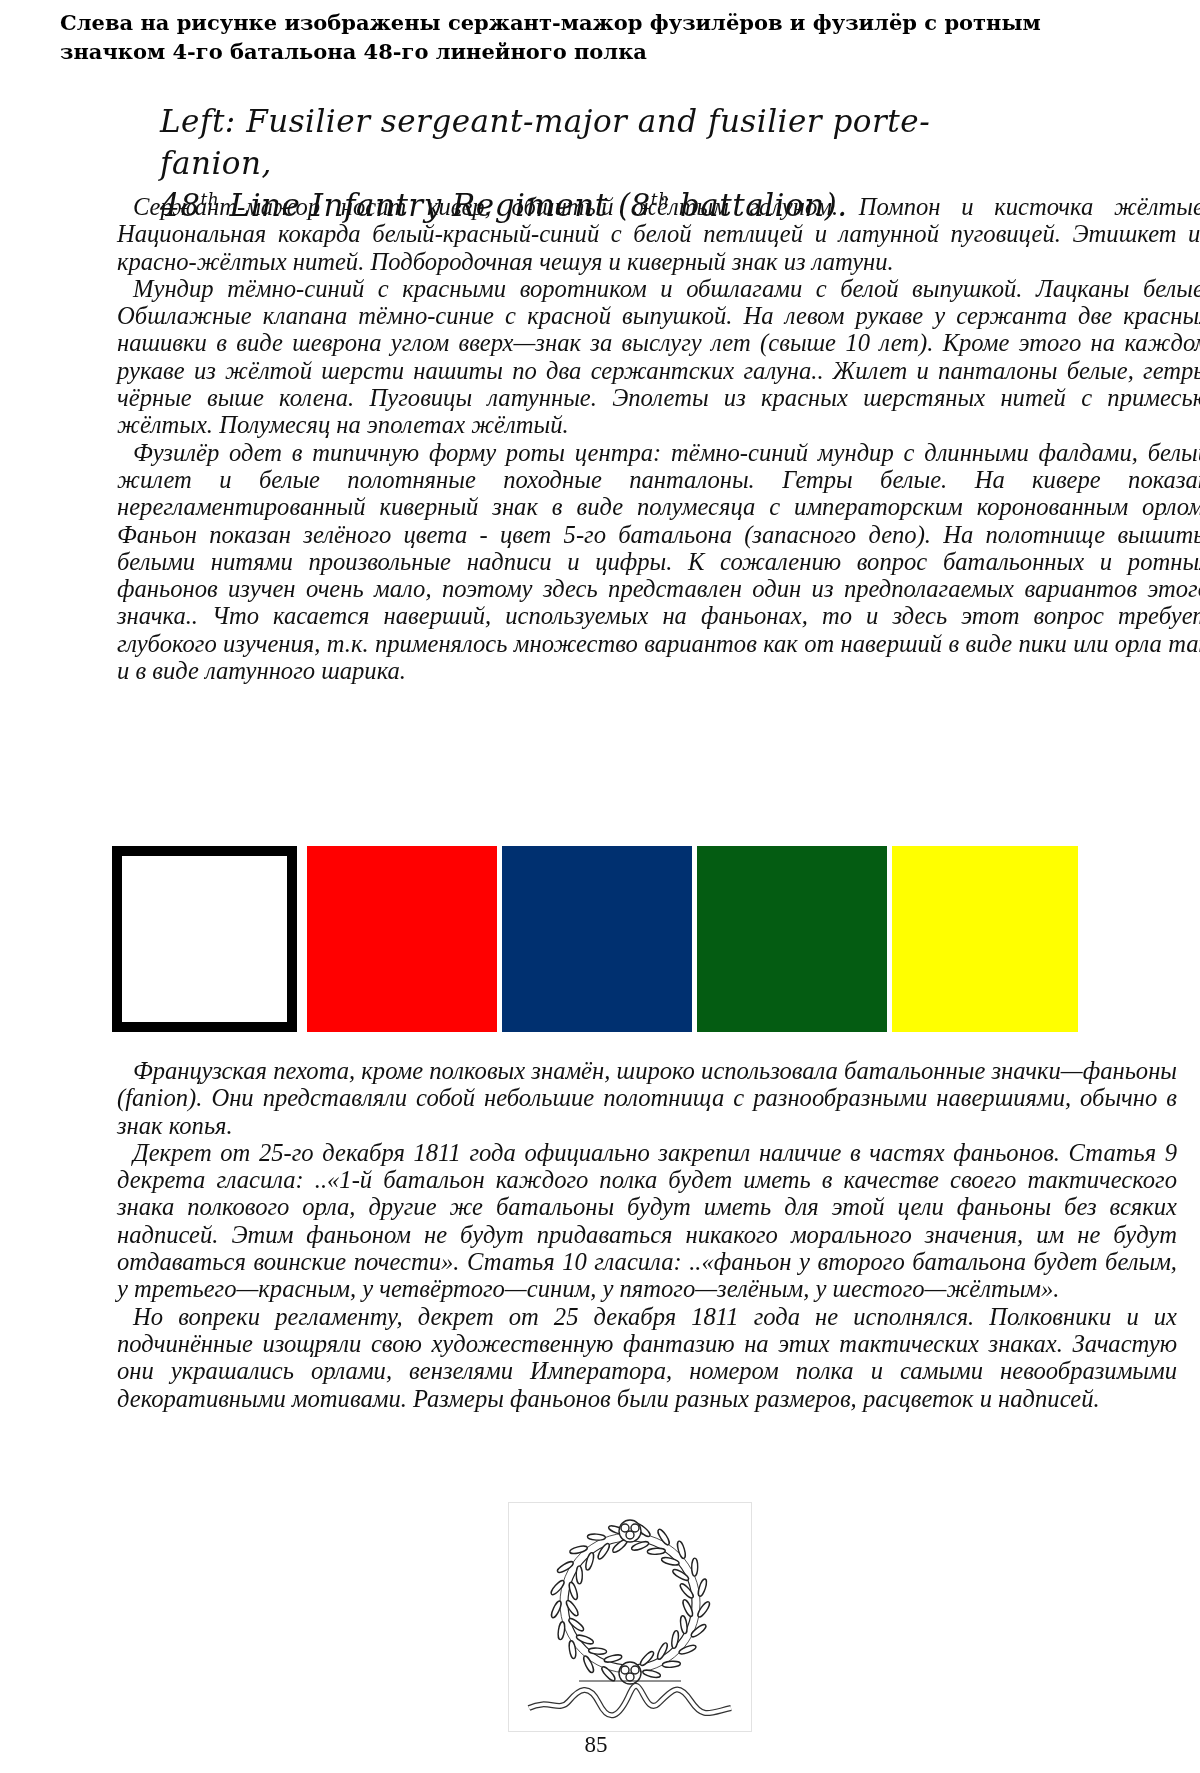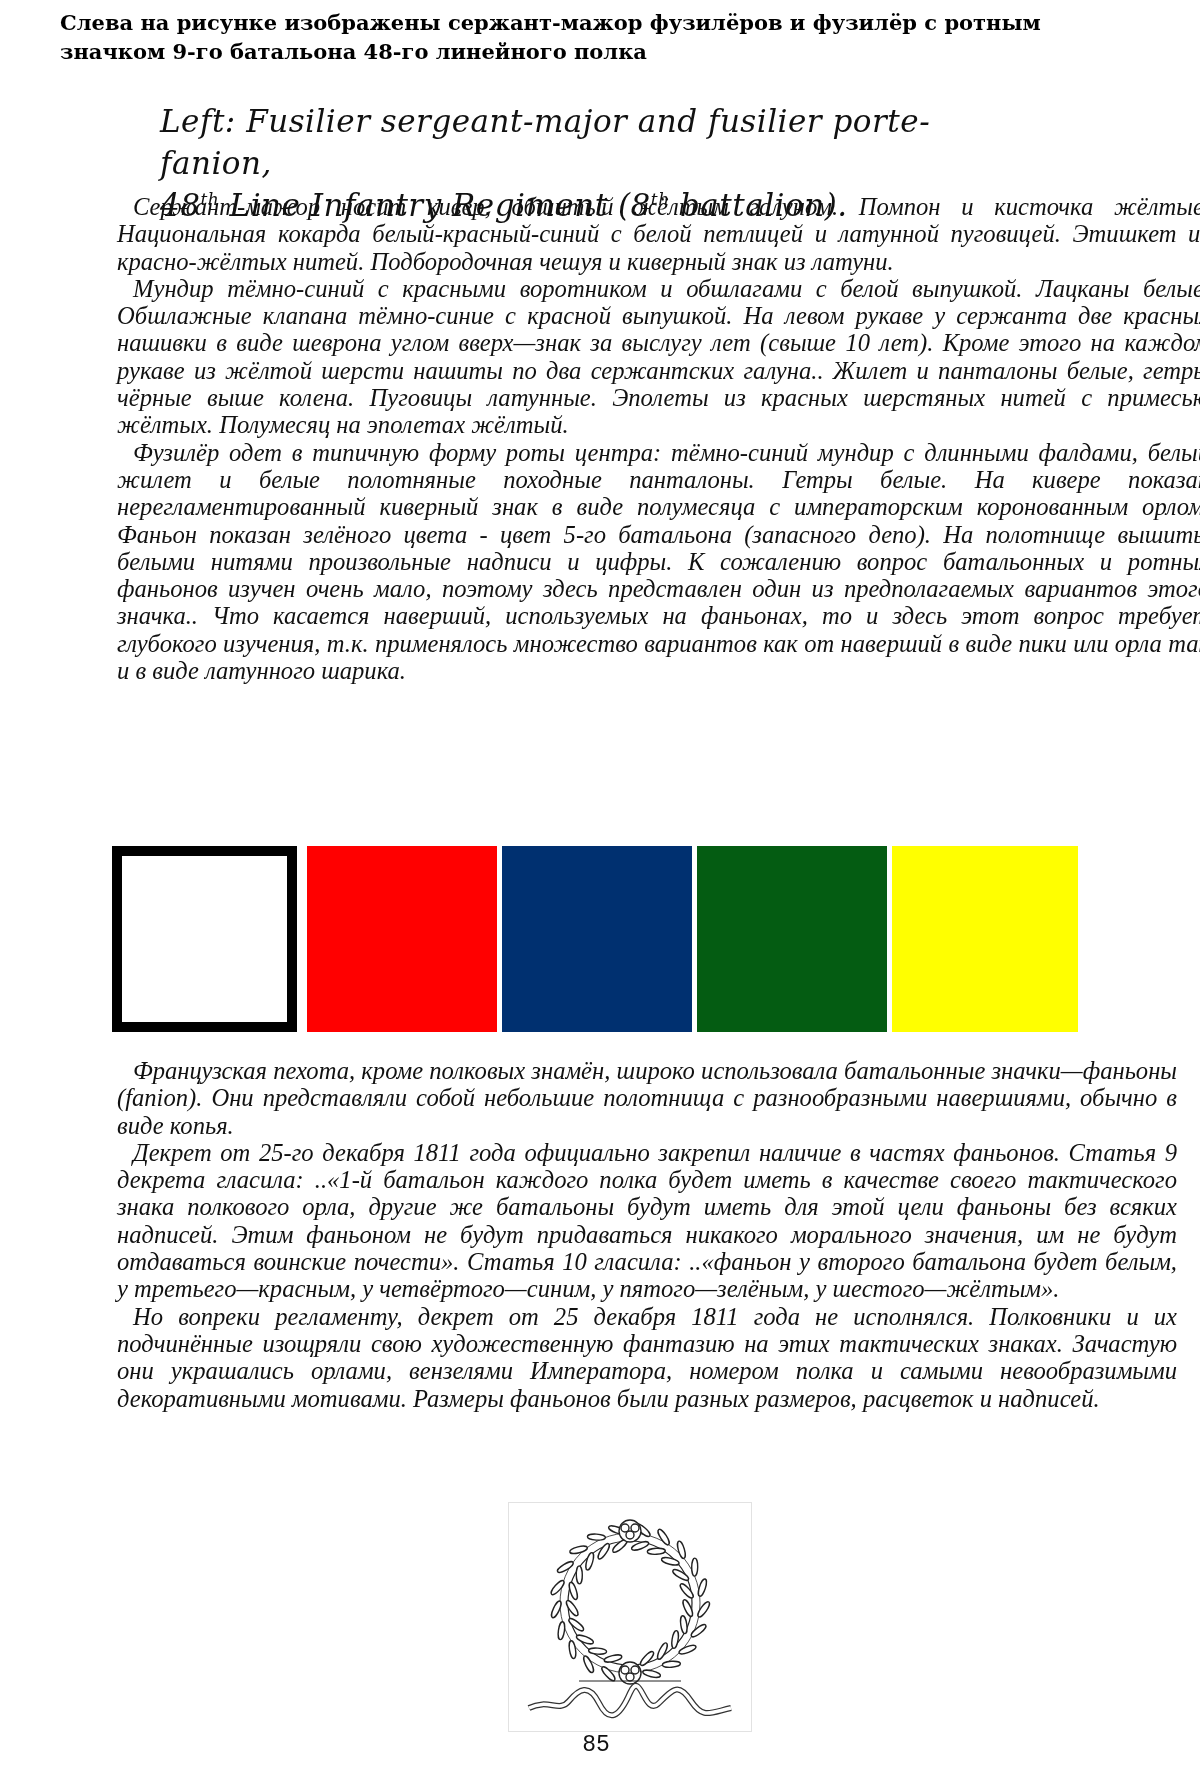--- a/index.html
+++ b/index.html
@@ -26,29 +26,29 @@
   #block2 { top:1057px; width:1060px; }
   .swatches { position:absolute; left:112px; top:846px; width:966px; height:186px; }
   .swatch { position:absolute; top:0; height:186px; box-sizing:border-box; }
   .swatch.bordered { border:10px solid #000; }
   .figure {
     position:absolute; left:508px; top:1502px; width:244px; height:230px;
     border:1px solid #e2e2e2; box-sizing:border-box; background:#fff;
   }
   .page-number {
     position:absolute; left:0; top:1732px; width:1192px; text-align:center;
-    font-family:Liberation Mono, monospace; font-size:23px; color:#111;
+    font-family:Liberation Serif, serif; font-size:23px; color:#111;
   }
 </style>
 </head>
 <body>
 
 <div class="title">
   <div>Слева на рисунке изображены сержант-мажор фузилёров и фузилёр с ротным</div>
-  <div>значком 9-го батальона 48-го линейного полка</div>
+  <div>значком 4-го батальона 48-го линейного полка</div>
 </div>
 
 <div class="subtitle">
   <div>Left: Fusilier sergeant-major and fusilier porte-fanion,</div>
   <div><span>48</span><sup>th</sup><span> Line Infantry Regiment (8</span><sup>th</sup><span> battalion).</span></div>
 </div>
 
 <div class="body-text" id="block1">
   <p class="indent">Сержант-мажор носит кивер, обшитый жёлтым галуном. Помпон и кисточка жёлтые. Национальная кокарда белый-красный-синий с белой петлицей и латунной пуговицей. Этишкет из красно-жёлтых нитей. Подбородочная чешуя и киверный знак из латуни.</p>
   <p class="indent">Мундир тёмно-синий с красными воротником и обшлагами с белой выпушкой. Лацканы белые. Обшлажные клапана тёмно-синие с красной выпушкой. На левом рукаве у сержанта две красных нашивки в виде шеврона углом вверх—знак за выслугу лет (свыше 10 лет). Кроме этого на каждом рукаве из жёлтой шерсти нашиты по два сержантских галуна.. Жилет  и панталоны белые, гетры чёрные выше колена. Пуговицы латунные. Эполеты из красных шерстяных нитей с примесью жёлтых. Полумесяц на эполетах жёлтый.</p>
@@ -57,21 +57,21 @@
 
 <div class="swatches">
   <div class="swatch bordered" style="left: 0px; width: 185px; background: rgb(255, 255, 255); border-color: rgb(0, 0, 0);"></div>
   <div class="swatch" style="left: 195px; width: 190px; background: rgb(255, 0, 0);"></div>
   <div class="swatch" style="left: 390px; width: 190px; background: rgb(0, 48, 112);"></div>
   <div class="swatch" style="left: 585px; width: 190px; background: rgb(4, 92, 18);"></div>
   <div class="swatch" style="left: 780px; width: 186px; background: rgb(255, 255, 0);"></div>
 </div>
 
 <div class="body-text" id="block2">
-  <p class="indent">Французская пехота, кроме полковых знамён, широко использовала батальонные значки—фаньоны (fanion). Они представляли собой небольшие полотнища с разнообразными навершиями, обычно в виде копья.</p>
+  <p class="indent">Французская пехота, кроме полковых знамён, широко использовала батальонные значки—фаньоны (fanion). Они представляли собой небольшие полотнища с разнообразными навершиями, обычно в знак копья.</p>
   <p class="indent">Декрет от 25-го декабря 1811 года официально закрепил наличие в частях фаньонов. Статья 9 декрета гласила: ..«1-й батальон каждого полка будет иметь в качестве своего тактического знака полкового орла, другие же батальоны будут иметь для этой цели фаньоны без всяких надписей. Этим фаньоном не будут придаваться никакого морального значения, им не будут отдаваться воинские почести». Статья 10 гласила: ..«фаньон у второго батальона будет белым, у третьего—красным, у четвёртого—синим, у пятого—зелёным, у шестого—жёлтым».</p>
   <p class="indent">Но вопреки регламенту, декрет от 25 декабря 1811 года не исполнялся. Полковники и их подчинённые изощряли свою художественную фантазию на этих тактических знаках. Зачастую они украшались орлами, вензелями Императора, номером полка и самыми невообразимыми декоративными мотивами. Размеры фаньонов были разных размеров, расцветок и надписей.</p>
 </div>
 
 <div class="figure">
   <svg width="242" height="228" viewBox="0 0 242 228">
     <g fill="none" stroke="#222" stroke-width="1.4">
       <circle cx="121" cy="100" r="62" stroke-width="1.2"></circle>
       <circle cx="121" cy="100" r="70" stroke-width="0.8"></circle>
       <g id="leaves">

